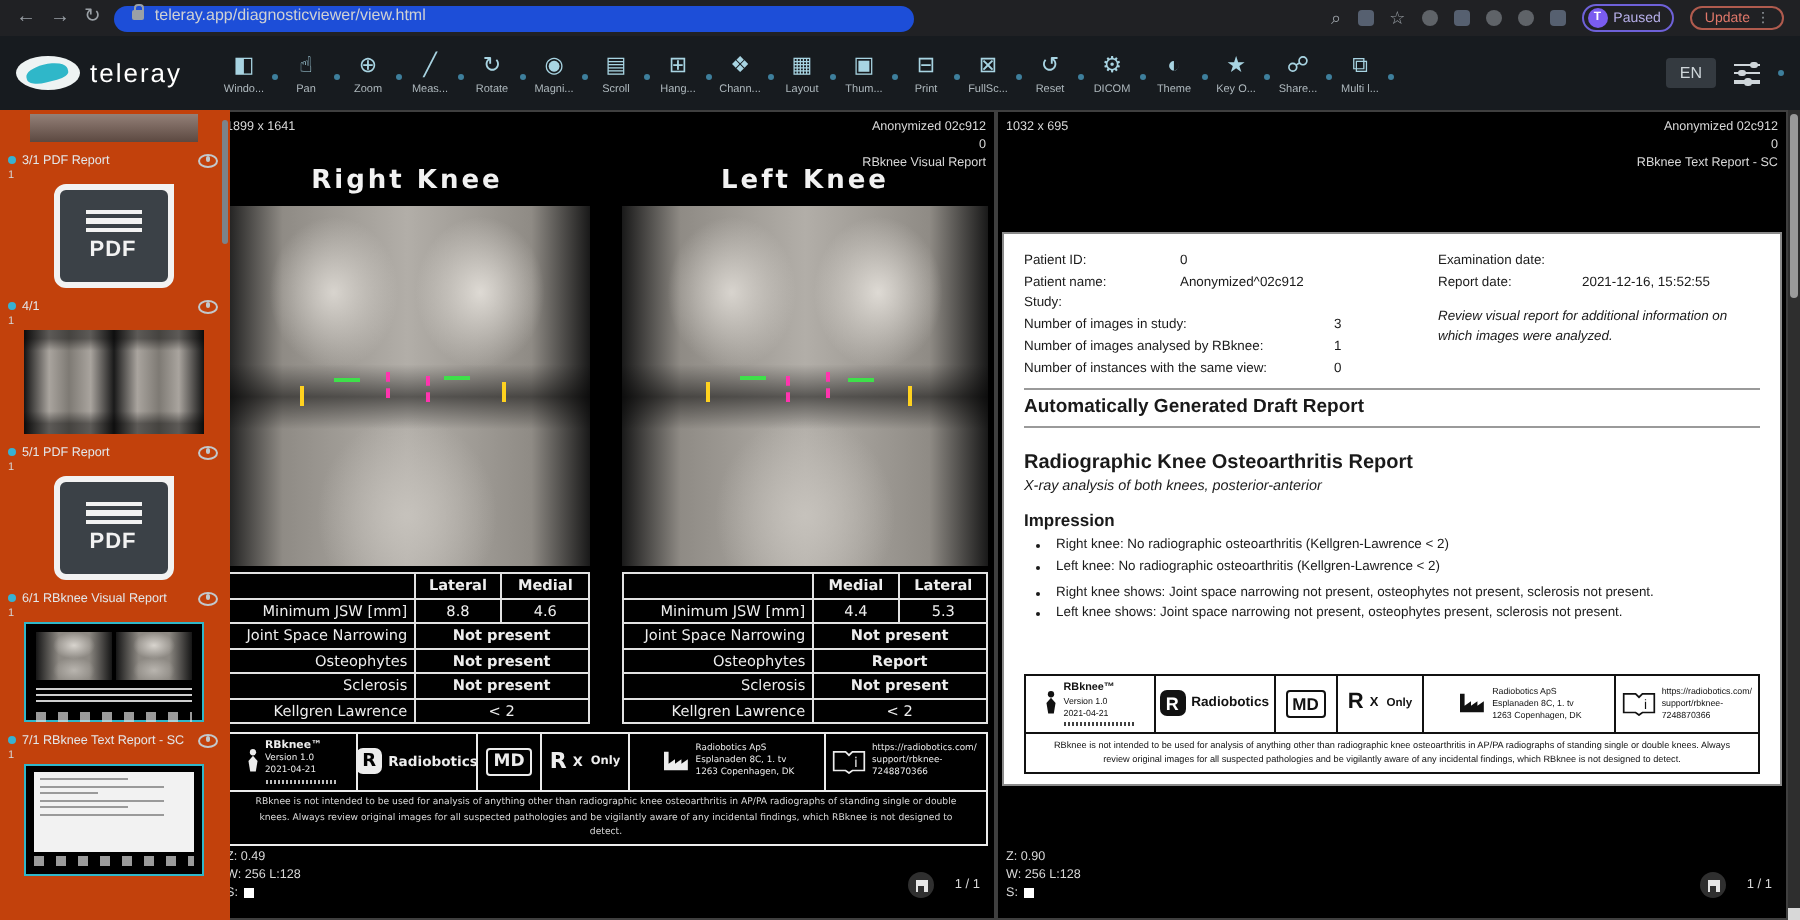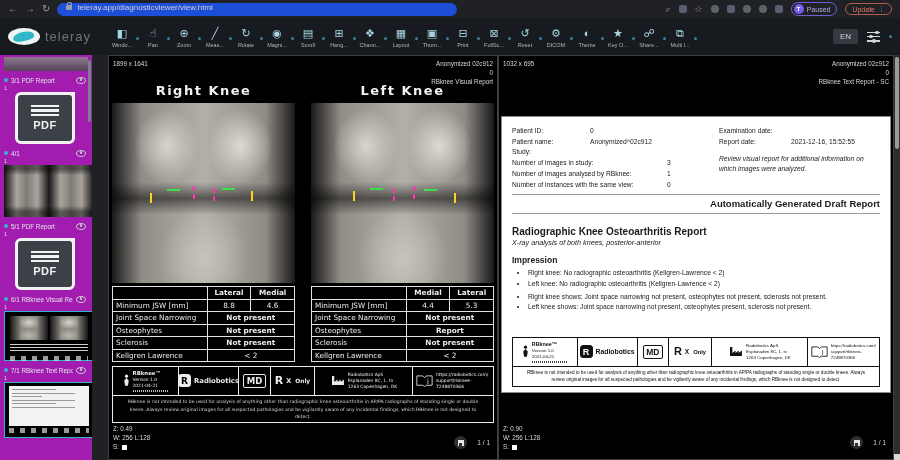--- a/index.html
+++ b/index.html
@@ -27,37 +27,37 @@
          display:flex;align-items:center;justify-content:center;font-weight:bold}
   .update{border:1px solid #b05b4e;color:#e0786a}
   .update .dots{color:#9aa0a6}
   
   #toolbar{position:absolute;top:18px;left:0;right:0;height:37px;background:#171b1f;
            display:flex;align-items:center;padding:0 8px;box-sizing:border-box;z-index:30}
   .logo{display:flex;align-items:center;gap:5px;width:100px;flex:none}
   .logo-oval{width:32px;height:17px;background:#eef3f3;border-radius:50%;position:relative;overflow:hidden}
   .logo-swoosh{position:absolute;left:5px;top:4px;width:21px;height:9px;background:#2fb7c9;
                border-radius:60% 70% 40% 55%;transform:rotate(-14deg)}
-  .logo-text{color:#737373;font-size:13px;letter-spacing:1px}
+  .logo-text{color:#ffffff;font-size:13px;letter-spacing:1px}
   .tools{display:flex;align-items:flex-start;gap:3px}
   .tool{width:28px;display:flex;flex-direction:column;align-items:center;position:relative;
         padding:3px 0 2px;cursor:pointer}
   .tool::after{content:"";position:absolute;right:-3px;top:13px;width:3px;height:3px;
                border-radius:50%;background:#3e7f9c}
   .ticon{font-size:11px;color:#a8d4e2;line-height:12px;height:13px}
   .tlabel{font-size:5.5px;color:#aeb8bd;margin-top:2px;white-space:nowrap}
   .tb-right{margin-left:auto;display:flex;align-items:center;gap:9px}
   .lang-btn{background:#343a40;color:#cfd6da;font-size:8px;padding:3px 7px;border-radius:2px;cursor:pointer}
   .sliders{width:13px;height:10px;display:flex;flex-direction:column;justify-content:space-between;cursor:pointer}
   .sl{height:1.5px;background:#cfd6da;position:relative}
   .sl::after{content:"";position:absolute;top:-1px;width:3.5px;height:3.5px;border-radius:50%;background:#cfd6da}
   .sl:nth-child(1)::after{left:8px}.sl:nth-child(2)::after{left:2px}.sl:nth-child(3)::after{left:5px}
   .tb-dot{width:3px;height:3px;border-radius:50%;background:#3e7f9c}
   
-  #sidebar{position:absolute;top:55px;left:0;width:92px;bottom:0;background:#a21caf;
+  #sidebar{position:absolute;top:55px;left:0;width:115px;bottom:0;background:#c2410c;
            box-sizing:border-box;padding:2px 6px 0 4px;overflow:hidden;z-index:20}
   .sb-scroll{position:absolute;right:1px;top:5px;width:3px;height:62px;background:#7b838a;border-radius:2px;cursor:pointer}
   .partial-thumb{width:84px;height:14px;margin:0 auto 4px;background:linear-gradient(180deg,#8b8b8b,#4a4a4a);opacity:.85}
   .sb-item{margin-bottom:4px;cursor:pointer}
   .sb-head{display:flex;align-items:center;gap:3px;height:10px}
   .sb-dot{width:4px;height:4px;border-radius:50%;background:#38b1d2;flex:none}
   .sb-label{color:#e3e7ea;font-size:6.3px;white-space:nowrap;overflow:hidden;flex:1}
   .eye{width:8px;height:5px;border:1px solid #c2c8cd;border-radius:50%;position:relative;flex:none;cursor:pointer}
   .eye::after{content:"";position:absolute;top:.5px;left:2.5px;width:2.5px;height:2.5px;border-radius:50%;background:#c2c8cd}
   .sb-frame{color:#d6dadd;font-size:5.5px;height:7px;line-height:7px}
@@ -109,21 +109,21 @@
      linear-gradient(180deg,rgba(0,0,0,0) 44%,rgba(0,0,0,.5) 53%,rgba(0,0,0,0) 62%),
      radial-gradient(46px 54px at 30% 24%,#d8d4ce 0%,rgba(216,212,206,0) 70%),
      radial-gradient(46px 54px at 70% 24%,#dedad4 0%,rgba(222,218,212,0) 70%),
      radial-gradient(60px 66px at 50% 86%,#c6c2bc 0%,rgba(198,194,188,0) 75%),
      linear-gradient(90deg,#191919 0%,#8f8b85 16%,#b2aea8 50%,#8f8b85 84%,#191919 100%)}
   .a-pink{position:absolute;width:0;height:13px;border-left:2px dashed #ff34ae}
   .a-yel{position:absolute;width:0;height:10px;border-left:2px dashed #ffd21f}
   .a-grn{position:absolute;height:0;width:13px;border-top:2px solid #3ee04a}
   .ktable{margin-top:3px;border-collapse:collapse;width:100%}
   .ktable td{border:1px solid #e2e2e2;color:#ededed;font-size:7.3px;height:11.5px;padding:0 3px;white-space:nowrap}
-  .ktable .lbl{text-align:left;width:52%}
+  .ktable .lbl{text-align:right;width:52%}
   .ktable .val{text-align:center;width:24%}
   .ktable .hdr{text-align:center;font-weight:bold}
   .absent{color:#4b59d6;font-weight:bold}
   .present{color:#cf8c12;font-weight:bold}
   
   .rb-footer{display:flex;flex-direction:column;border:1px solid;margin-top:4px}
   .rb-footer.dark{color:#ececec;border-color:#ececec;background:#000}
   .rb-footer.light{color:#111;border-color:#111;background:#fff}
   .rbf-row{display:flex;align-items:stretch}
   .rbf-cell{border-right:1px solid;display:flex;align-items:center;justify-content:center;
@@ -156,21 +156,21 @@
                display:flex;flex-direction:column;color:#1a1a1a;cursor:grab}
   .pi{display:flex;font-size:6.7px;line-height:1.6}
   .pi-left{width:207px;flex:none}
   .pi-right{flex:1}
   .pi-row{display:flex}
   .l1{width:78px;flex:none}
   .l2{width:155px;flex:none}
   .l1r{width:72px;flex:none}
   .pi-note{font-style:italic;margin-top:7px;line-height:1.45}
   .hr-line{border:none;border-top:1px solid #9a9a9a;margin:4px 0 0}
-  .draft-title{text-align:right;font-weight:bold;font-size:9.5px;margin:3px 0 0}
+  .draft-title{text-align:left;font-weight:bold;font-size:9.5px;margin:3px 0 0}
   .sec-title{font-weight:bold;font-size:10px;margin-top:12px}
   .sec-sub{font-style:italic;font-size:7.2px;margin-top:1px}
   .h-sec{font-weight:bold;font-size:8.5px;margin-top:8px}
   .rep-ul{margin:3px 0 0 16px;padding:0;font-size:6.7px;line-height:1.55}
   
   #win-scroll{position:absolute;top:55px;right:0;width:6px;bottom:0;background:#2e2e2e;z-index:40}
   #win-scroll .thumb{position:absolute;top:2px;left:1px;width:4px;height:92px;background:#9a9a9a;border-radius:2px;cursor:pointer}
   #win-scroll .corner{position:absolute;bottom:0;left:0;width:6px;height:6px;background:#d8d8d8}
 </style>
 </head>

